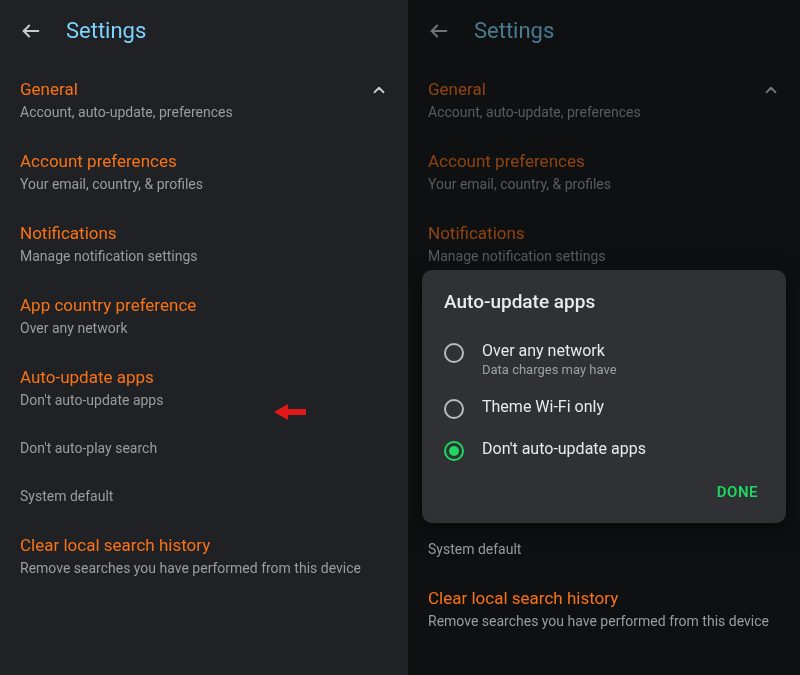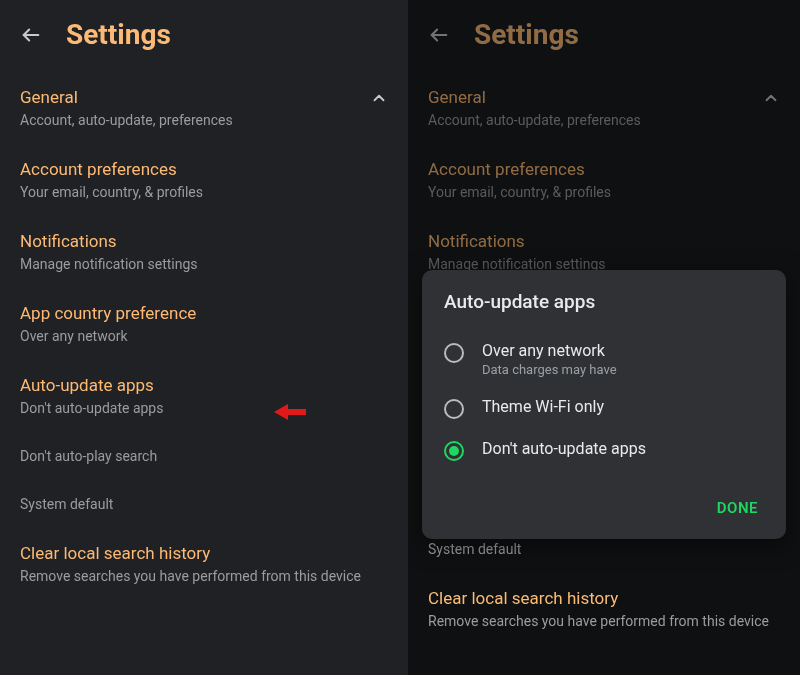--- a/index.html
+++ b/index.html
@@ -5,40 +5,40 @@
   *{box-sizing:border-box;margin:0;padding:0}
   html,body{width:800px;height:675px;overflow:hidden;font-family:Roboto,Arial,sans-serif;background:#000}
   .app{display:flex;width:800px;height:675px}
   .pane{height:675px;position:relative;overflow:hidden}
   .pane-left{width:408px;background:#202124}
   .pane-right{width:392px;background:#131416}
   .dim-overlay{position:absolute;inset:0;background:rgba(10,10,10,0.45);pointer-events:none}
   .header{display:flex;align-items:center;padding:18px 20px 24px 20px}
   .back{width:22px;height:22px;margin-right:24px;display:flex;align-items:center;justify-content:center}
   .back svg{stroke:#c9c9c9}
-  .htitle{color:#fdba74;font-size:28px;font-weight:700}
+  .htitle{color:#7dd3fc;font-size:22px;font-weight:400}
   .section{position:relative;padding:12px 20px 18px 20px}
-  .title{color:#fdba74;font-size:17px;font-weight:400;margin-bottom:4px}
+  .title{color:#f97316;font-size:17px;font-weight:400;margin-bottom:4px}
   .sub{color:#9a9c9e;font-size:14px;line-height:18px}
   .chev{position:absolute;right:20px;top:14px;width:18px;height:18px}
   .chev svg{stroke:#c9c9c9}
   .arrow-ind{position:absolute;left:274px;top:402px;width:32px;height:20px;pointer-events:none}
   .arrow-ind svg{fill:#e11919}
   
   .pane-right .header{background:transparent}
   
   .dialog{position:absolute;left:14px;right:14px;top:270px;background:#2f3134;border-radius:10px;padding:20px 22px 14px 22px;box-shadow:0 6px 24px rgba(0,0,0,.5)}
   .dialog-title{color:#e8eaed;font-size:19px;font-weight:500;margin-bottom:18px}
   .opt{display:flex;align-items:flex-start;padding:10px 0}
   .radio{width:20px;height:20px;border-radius:50%;border:2px solid #b9bbbd;margin-right:18px;margin-top:2px;flex-shrink:0;position:relative}
   .radio.sel{border-color:#1ed760}
   .radio.sel::after{content:"";position:absolute;left:3px;top:3px;width:10px;height:10px;border-radius:50%;background:#1ed760}
   .opt-txt .ot{color:#e8eaed;font-size:16px}
   .opt-txt .os{color:#9aa0a6;font-size:13px;margin-top:2px}
-  .dialog-actions{display:flex;justify-content:flex-end;margin-top:20px}
+  .dialog-actions{display:flex;justify-content:flex-end;margin-top:4px}
   .done{color:#1ed760;font-size:15px;font-weight:600;letter-spacing:.5px;padding:8px 6px;cursor:pointer}
 </style>
 </head>
 <body>
 
 <div class="app">
 
   <div class="pane pane-left">
     <div class="header">
       <div class="back">

